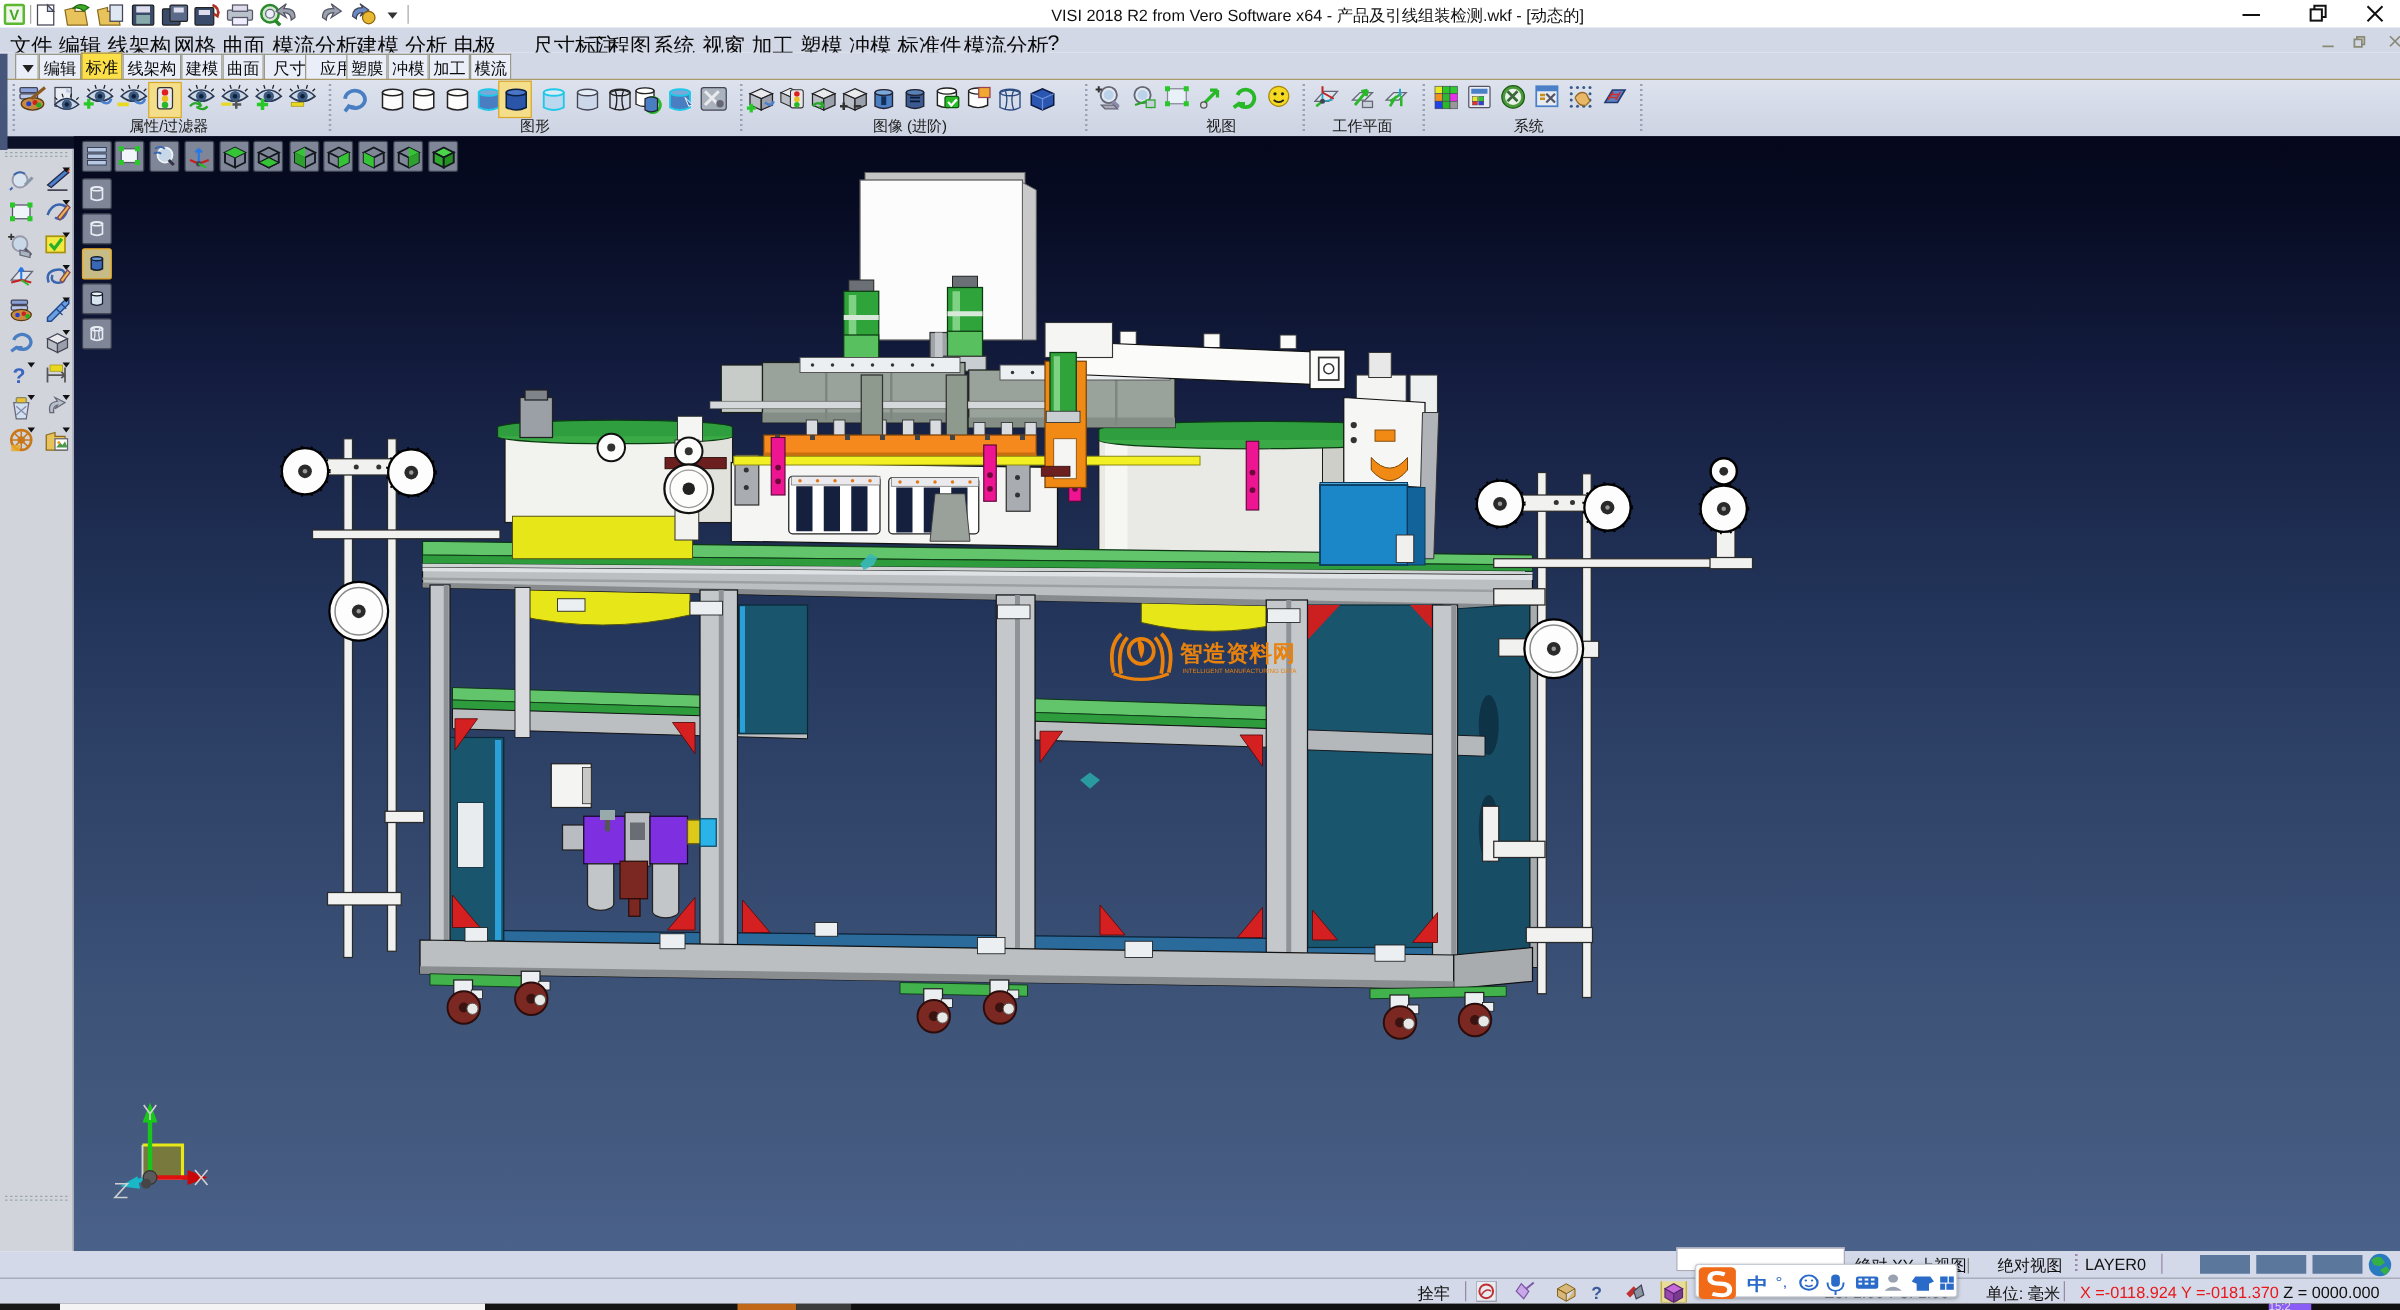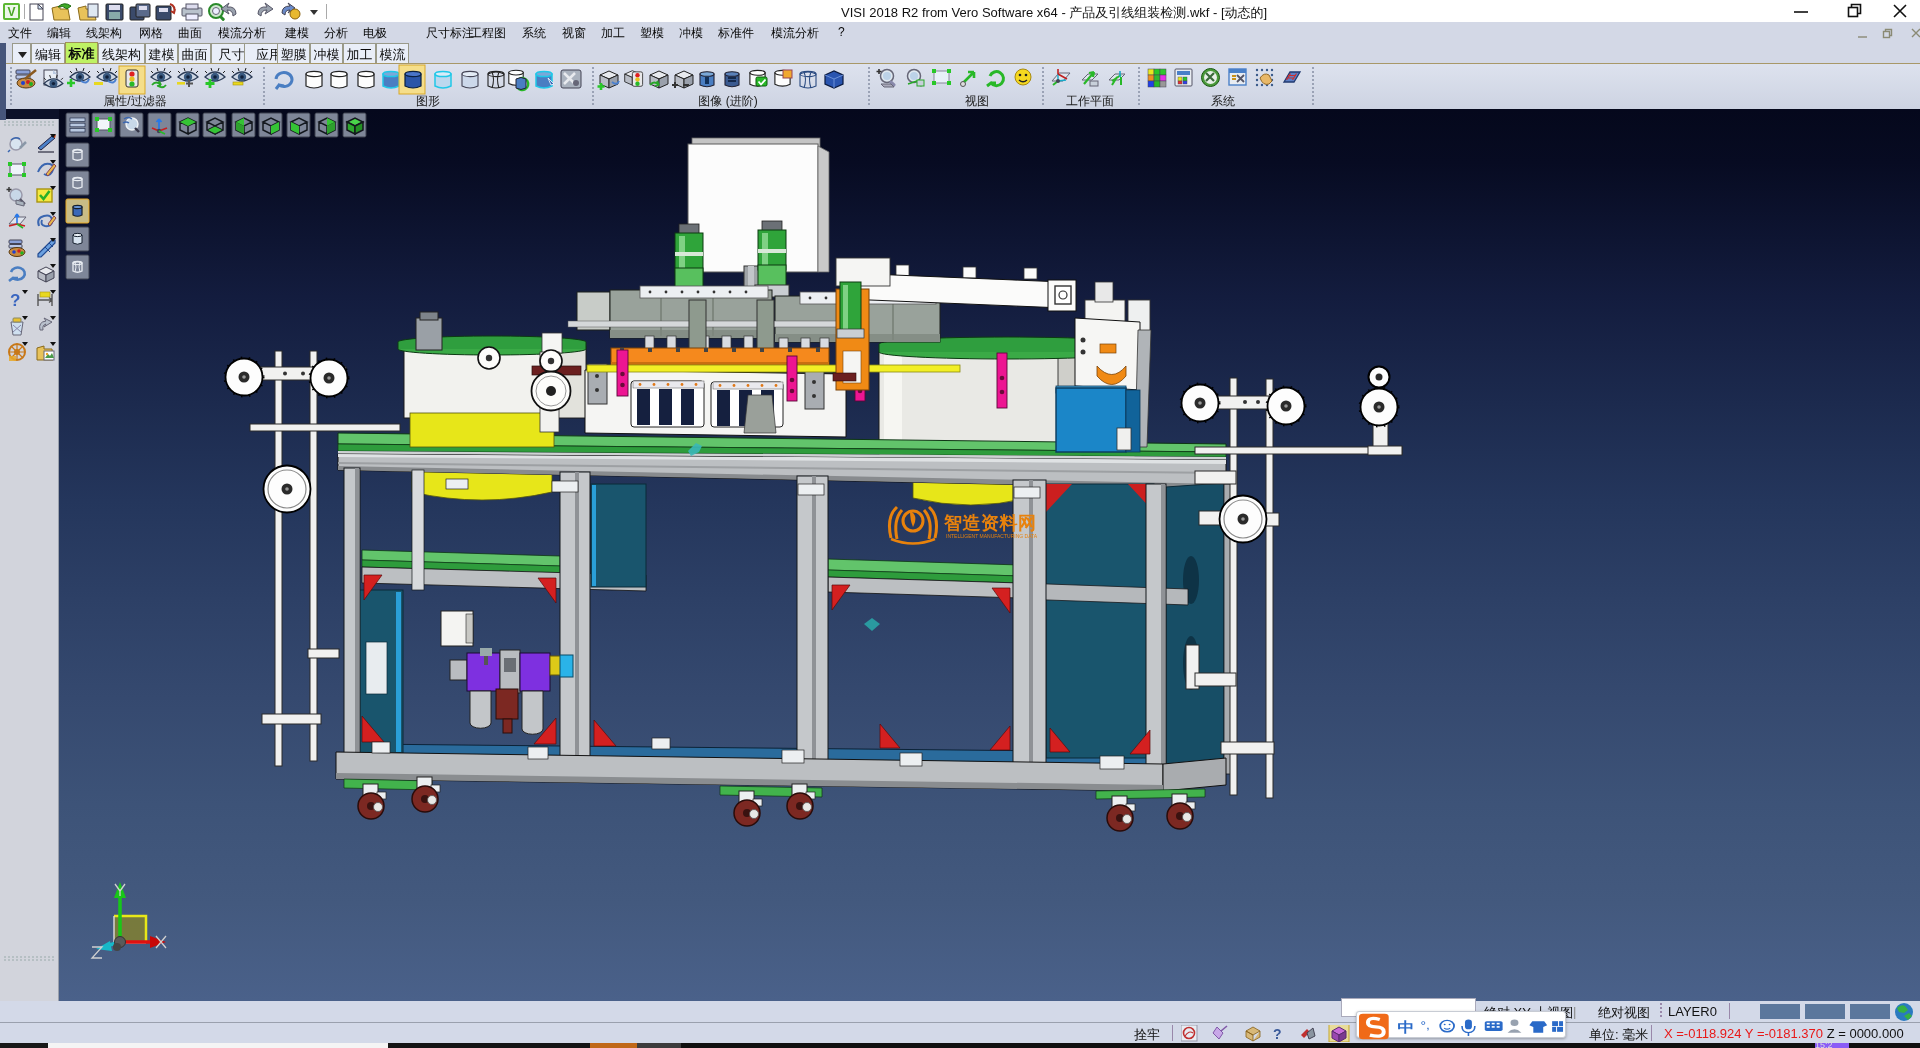--- a/index.html
+++ b/index.html
@@ -1,24 +1,24 @@
 <!DOCTYPE html>
 <html><head>
 <meta charset="utf-8">
 <style>
 *{margin:0;padding:0;box-sizing:border-box}
 html,body{width:1920px;height:1048px;overflow:hidden;font-family:"Liberation Sans",sans-serif;background:#fff;position:relative}
 .abs{position:absolute}
 #titlebar{left:0;top:0;width:1920px;height:22px;background:#fff}
 #title{left:841px;top:4px;font-size:13px;color:#111;white-space:nowrap}
 #menubar{left:0;top:22px;width:1920px;height:20px;background:#d3d8e6}
-.mi{position:absolute;top:3px;font-size:12px;color:#0a0a0a;white-space:nowrap}
+.mi{position:absolute;top:3px;font-size:17px;color:#0a0a0a;white-space:nowrap}
 #tabrow{left:0;top:42px;width:1920px;height:22px;background:#d3d8e6}
 .tab{position:absolute;top:1px;height:21px;font-size:13px;color:#0a0a0a;text-align:center;line-height:21px;background:#e9eef8;border:1px solid #9a9a8a;border-bottom:none}
-.tabsel{background:#bef264;border:1px solid #a09258;border-bottom:none;font-weight:bold;top:0;height:22px}
+.tabsel{background:#fde047;border:1px solid #a09258;border-bottom:none;font-weight:normal;top:0;height:22px}
 #ribbon{left:0;top:64px;width:1920px;height:45px;background:linear-gradient(#dde2ee,#cdd3e2)}
 .glabel{position:absolute;top:29px;font-size:12px;color:#1a1a1a;white-space:nowrap;transform:translateX(-50%)}
 .vsep{position:absolute;top:3px;height:38px;width:2px;background-image:repeating-linear-gradient(#9aa2b5 0 2px,transparent 2px 4px)}
 #darkstrip{left:0;top:109px;width:1920px;height:11px;background:#0c1128}
 #leftedge{left:0;top:43px;width:6px;height:77px;background:#46557a}
 #leftpanel{left:0;top:119px;width:59px;height:882px;background:#d2d4dc;border-right:1px solid #9aa0ac}
 #viewport{left:59px;top:109px;width:1861px;height:892px;background:linear-gradient(180deg,#05081c 0%,#070b22 6%,#131c3e 21%,#1c2a4e 33%,#24365c 44%,#2d4066 55%,#35496f 66%,#3d5378 78%,#43597e 89%,#4a618a 100%)}
 #rowA{left:0;top:1001px;width:1920px;height:21px;background:#d3d9e8;font-size:13px;color:#111}
 #rowB{left:0;top:1022px;width:1920px;height:21px;background:#d3d9e8;border-top:1px solid #9aa0ad;font-size:13px;color:#111}
 #taskbar{left:0;top:1043px;width:1920px;height:5px;background:#101010}

